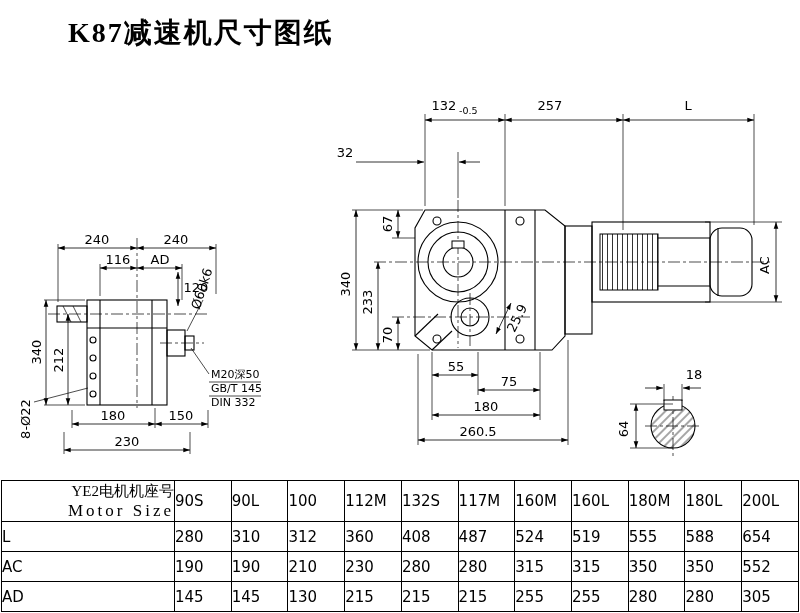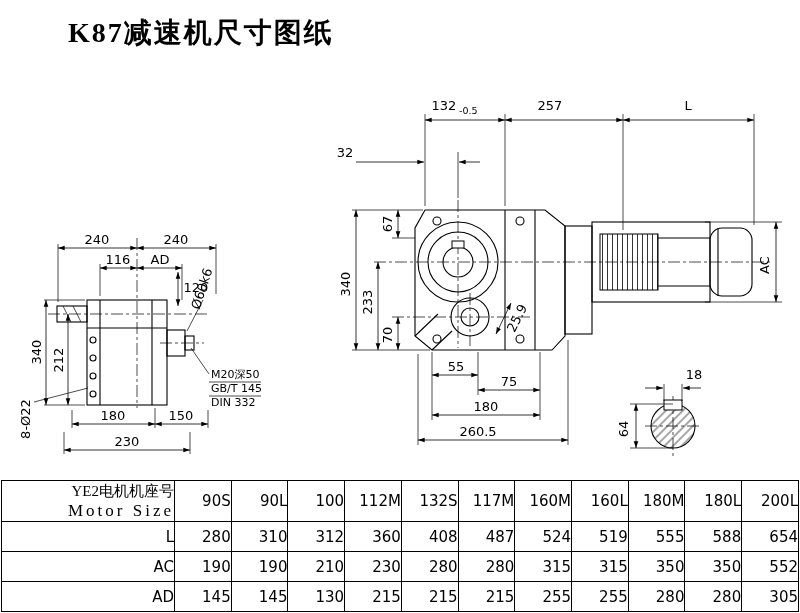--- a/index.html
+++ b/index.html
@@ -20,21 +20,21 @@
   .cl{fill:none;stroke:#000;stroke-width:0.7;stroke-dasharray:12 3 3 3;}
   .key{fill:#fff;stroke:#000;stroke-width:1;}
   text{fill:#000;font-family:"DejaVu Sans",sans-serif;}
   .d{font-size:13px;text-anchor:middle;}
   .sm{font-size:9.5px;text-anchor:start;}
   .n{font-size:11px;text-anchor:start;}
 
   
   .size-table{position:absolute;left:1px;top:480px;width:798px;border-collapse:collapse;
               table-layout:fixed;font-family:"DejaVu Sans",sans-serif;}
-  .size-table th,.size-table td{border:1px solid #000;text-align:right;font-weight:400;
+  .size-table th,.size-table td{border:1px solid #000;text-align:left;font-weight:400;
               font-size:15px;color:#000;padding:0;}
   .size-table thead th{height:40px;}
   .size-table .first{width:164px;text-align:right;padding-left:8px;font-family:Liberation Serif, serif;}
   .first .en{font-size:17px;letter-spacing:3px;}
   .size-table tbody th,.size-table tbody td{height:29px;}
 </style>
 </head>
 <body>
 
 <div class="page">

